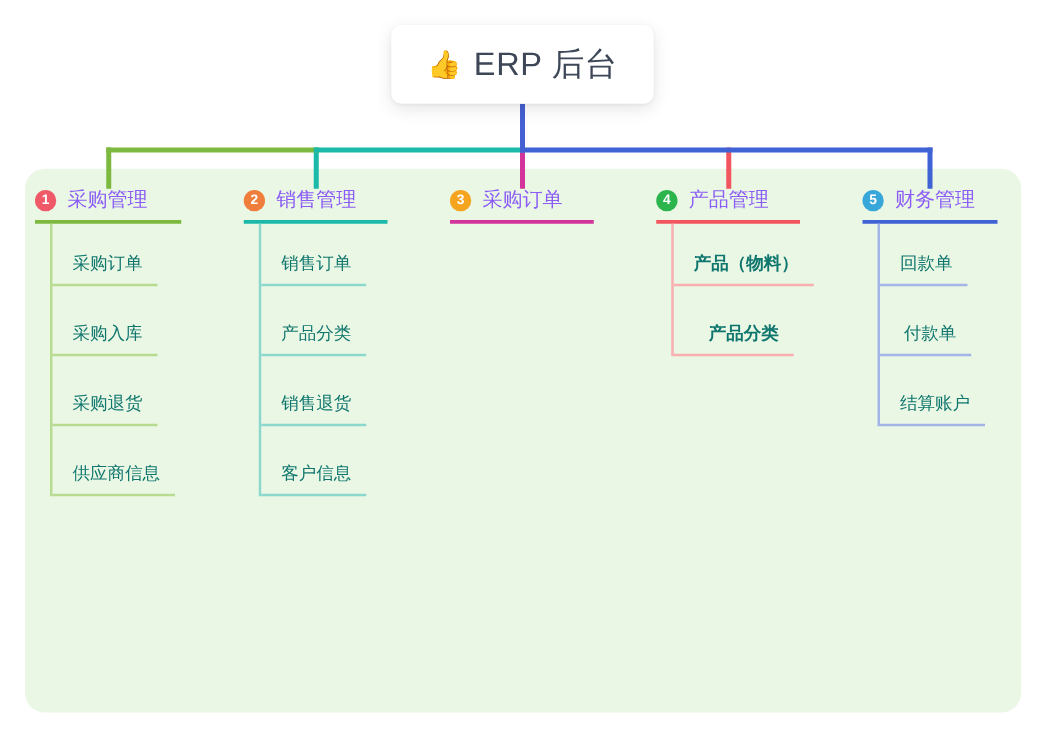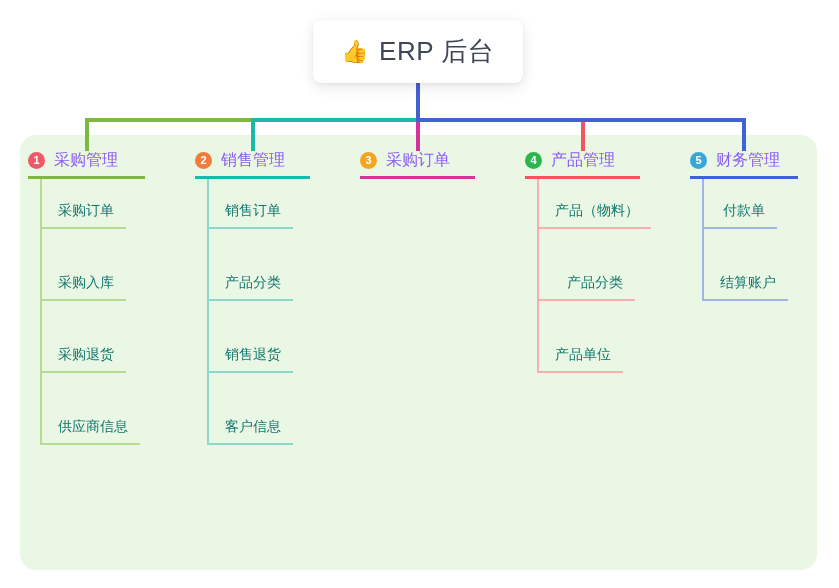--- a/index.html
+++ b/index.html
@@ -25,21 +25,21 @@
   .title-row{
     display:flex;align-items:center;gap:9px;
     height:31px;border-bottom:3px solid #000;cursor:default;
   }
   .badge{
     width:17px;height:17px;border-radius:50%;flex:0 0 17px;
     color:#fff;font-size:11px;font-weight:700;line-height:17px;text-align:center;
   }
   .title-text{font-size:16px;color:#8b5cf6;white-space:nowrap;}
   .children{margin-left:12px;border-left:2px solid #ccc;}
-  .child-row{height:72px;display:flex;align-items:flex-end;}
+  .child-row{height:56px;display:flex;align-items:flex-end;}
   .child-row:first-child{height:49.6px;}
   .child-text{
     display:inline-block;font-size:14px;color:#0f766e;white-space:nowrap;
     padding:0 12px 7px 16px;border-bottom:2px solid #ccc;
   }
 </style>
 </head>
 <body>
 
 <div class="canvas">
@@ -106,38 +106,38 @@
     <div class="title-row" style="border-bottom-color: rgb(210, 52, 155);">
       <span class="badge" style="background: rgb(244, 164, 30);">3</span>
       <span class="title-text">采购订单</span>
     </div>
   </div>
       <div class="section" style="left: 525px; top: 145px; width: 115px;">
     <div class="title-row" style="border-bottom-color: rgb(242, 85, 94);">
       <span class="badge" style="background: rgb(44, 181, 77);">4</span>
       <span class="title-text">产品管理</span>
     </div>
-    <div class="children" style="border-left-color: rgb(248, 175, 176);">
+    <div class="children" style="border-left-color: rgb(248, 175, 176); font-weight: bold;">
           <div class="child-row">
             <span class="child-text" style="border-bottom-color: rgb(248, 175, 176);">产品（物料）</span>
           </div>
           <div class="child-row">
             <span class="child-text" style="border-bottom-color: rgb(248, 175, 176); padding-left: 28px;">产品分类</span>
-          </div>
-          <div class="child-row">
-            <span class="child-text" style="border-bottom-color: rgb(248, 175, 176);">产品单位</span>
           </div>
         </div>
   </div>
       <div class="section" style="left: 690px; top: 145px; width: 108px;">
     <div class="title-row" style="border-bottom-color: rgb(63, 99, 212);">
       <span class="badge" style="background: rgb(55, 167, 218);">5</span>
       <span class="title-text">财务管理</span>
     </div>
     <div class="children" style="border-left-color: rgb(163, 181, 230);">
+          <div class="child-row">
+            <span class="child-text" style="border-bottom-color: rgb(163, 181, 230);">回款单</span>
+          </div>
           <div class="child-row">
             <span class="child-text" style="border-bottom-color: rgb(163, 181, 230); padding-left: 19px;">付款单</span>
           </div>
           <div class="child-row">
             <span class="child-text" style="border-bottom-color: rgb(163, 181, 230);">结算账户</span>
           </div>
         </div>
   </div>
     </div>
 </div>

